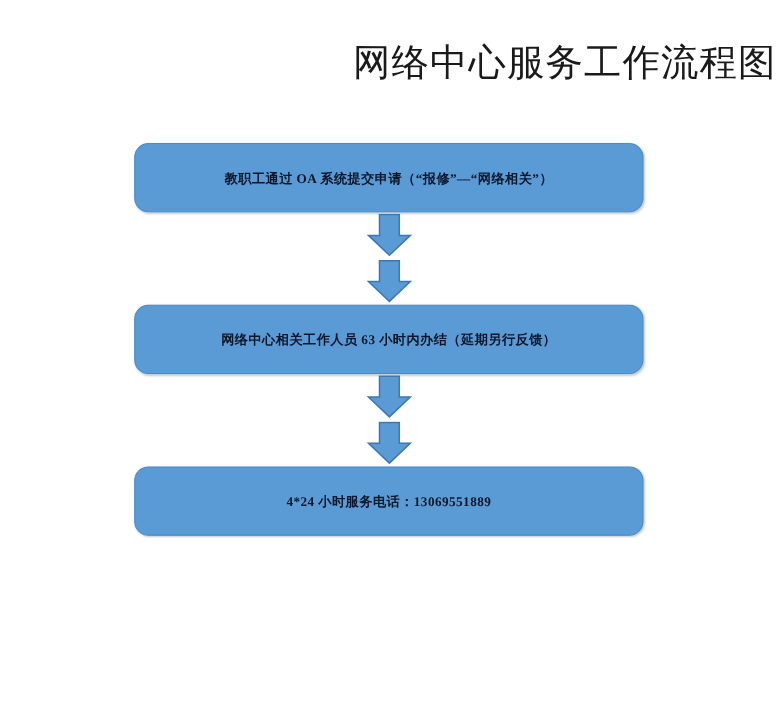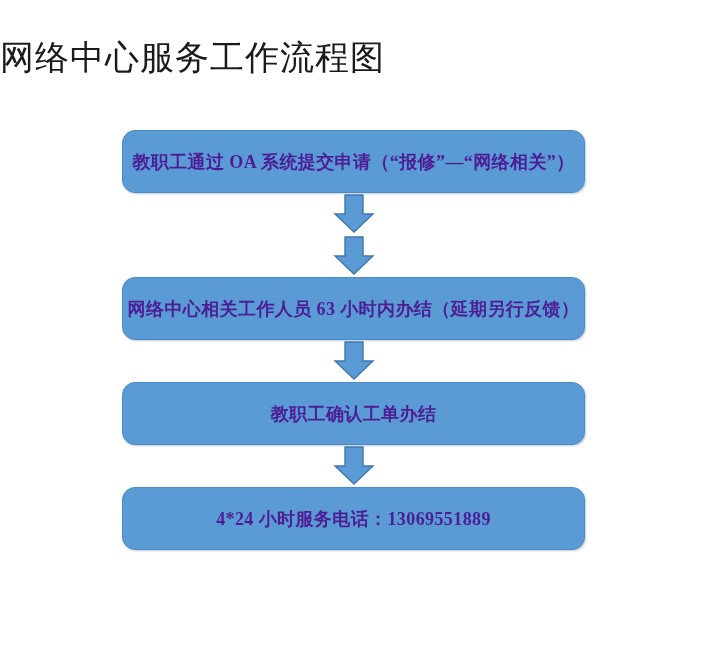--- a/index.html
+++ b/index.html
@@ -21,21 +21,21 @@
     height: 659px;
     background: #ffffff;
     box-sizing: border-box;
   }
 
   #chart-title {
     position: absolute;
     left: 0;
     top: 36px;
     width: 706px;
-    text-align: left;
+    text-align: right;
     font-family: "Liberation Serif", "DejaVu Serif", serif;
     font-size: 34px;
     line-height: 44px;
     letter-spacing: 1px;
     color: #1a1a1a;
     font-weight: 400;
     white-space: nowrap;
   }
 
   #flow-stack {
@@ -54,24 +54,24 @@
     border: 1px solid #4a8cc7;
     border-radius: 13px;
     display: flex;
     align-items: center;
     justify-content: center;
     box-shadow: 1px 1px 2px rgba(120,140,160,0.45);
   }
 
   .flow-node-label {
     font-family: "Liberation Serif", "DejaVu Serif", serif;
-    font-size: 18px;
+    font-size: 12px;
     line-height: 22px;
     font-weight: 700;
-    color: #4c1d95;
+    color: #0f172a;
     text-align: center;
     letter-spacing: 0.4px;
     white-space: nowrap;
     padding: 0 10px;
   }
 
   .flow-connector {
     position: relative;
     width: 463px;
     height: 42px;
@@ -115,23 +115,20 @@
     <div class="flow-node">
       <span class="flow-node-label">网络中心相关工作人员 63 小时内办结（延期另行反馈）</span>
     </div>
 
     <div class="flow-connector">
       <svg class="arrow-down-icon" viewBox="0 0 42 40">
         <polygon points="12,1 30,1 30,20 40,20 21,38 2,20 12,20" fill="#5b9bd5" stroke="#3e78ad" stroke-width="1.4" stroke-linejoin="miter"></polygon>
       </svg>
     </div>
 
-    <div class="flow-node">
-      <span class="flow-node-label">教职工确认工单办结</span>
-    </div>
 
     <div class="flow-connector">
       <svg class="arrow-down-icon" viewBox="0 0 42 40">
         <polygon points="12,1 30,1 30,20 40,20 21,38 2,20 12,20" fill="#5b9bd5" stroke="#3e78ad" stroke-width="1.4" stroke-linejoin="miter"></polygon>
       </svg>
     </div>
 
     <div class="flow-node">
       <span class="flow-node-label">4*24 小时服务电话：13069551889</span>
     </div>

